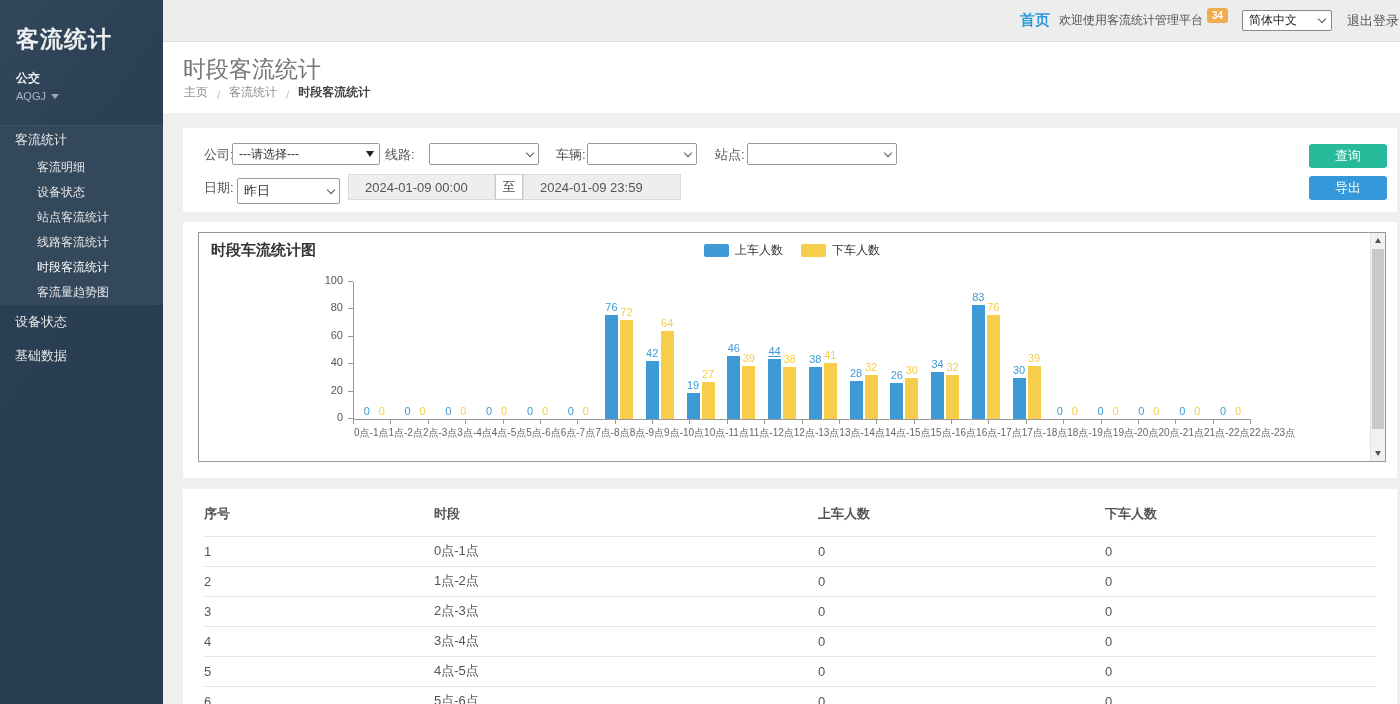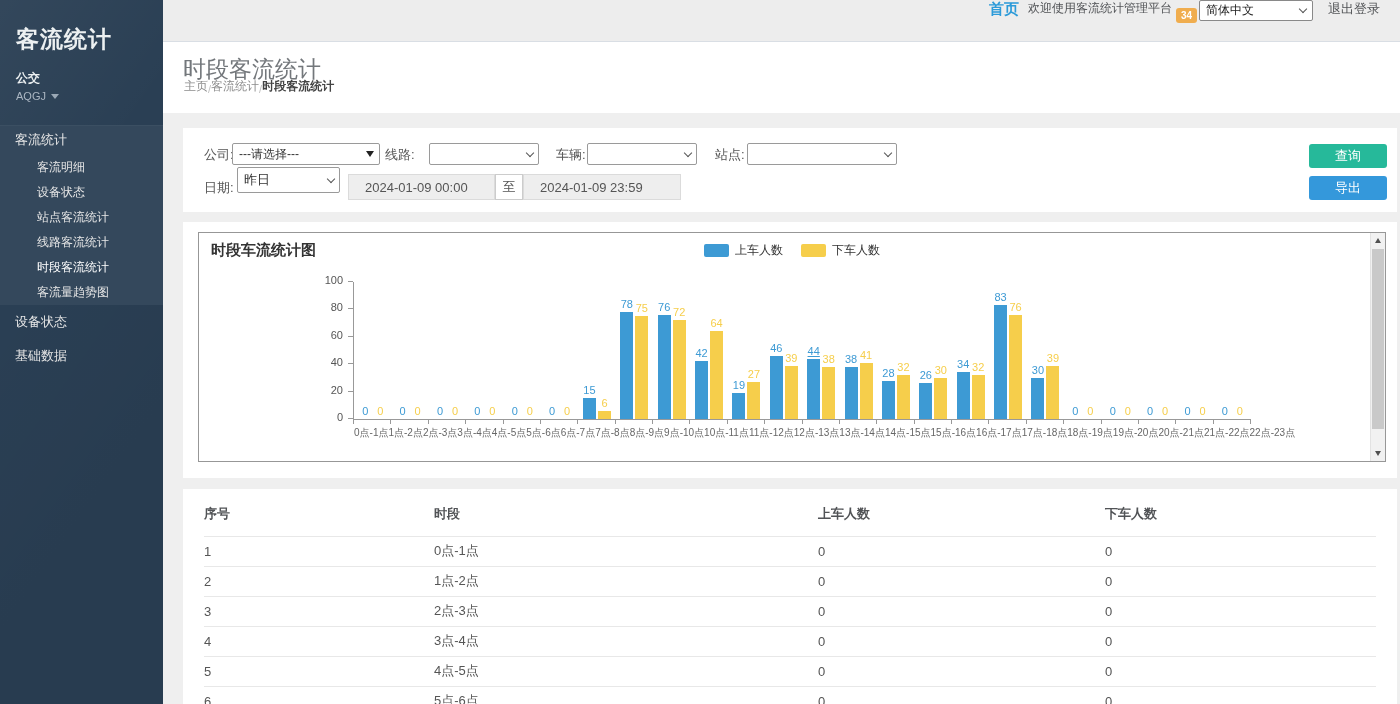--- a/index.html
+++ b/index.html
@@ -23,51 +23,51 @@
   .menu-section { height:30px; display:flex; align-items:center; padding-left:15px;
     font-size:13px; color:#E7E7E7; cursor:pointer; }
   .menu-block:not(.active) .menu-section { height:34px; }
   .menu-child { height:25px; display:flex; align-items:center; padding-left:37px;
     font-size:12px; color:#E7E7E7; cursor:pointer; }
   .menu-child.current { color:#FFFFFF; }
 
   
   .topnav { position:absolute; left:163px; top:0; right:0; height:42px;
     background:#EDEDED; border-bottom:1px solid #D9DEE4;
-    display:flex; align-items:flex-start; justify-content:flex-end; padding-right:20px; }
+    display:flex; align-items:center; justify-content:flex-end; padding-right:1px; }
   .home-link { color:#2D9BD9; font-size:15px; font-weight:bold; cursor:pointer; }
   .welcome { font-size:12px; color:#515356; margin-left:9px; }
   .badge { align-self:flex-start; margin:8px 0 0 4px; background:#F0AD4E; color:#fff;
     font-size:10px; font-weight:bold; padding:2px 5px; border-radius:3px; line-height:1.1; }
-  .lang-select { width:114px; height:21px; margin-left:2px; border:1px solid #898989; border-radius:2px;
+  .lang-select { width:90px; height:21px; margin-left:14px; border:1px solid #898989; border-radius:2px;
     background:#fff; font-size:12px; color:#222; display:flex; align-items:center;
     justify-content:space-between; padding:0 6px; cursor:pointer; }
   .logout { font-size:13px; color:#515356; margin-left:15px; cursor:pointer; white-space:nowrap; }
 
   .chev { width:6px; height:6px; border-right:1.5px solid #555; border-bottom:1.5px solid #555;
     transform:rotate(45deg); margin-top:-3px; flex:0 0 auto; }
 
   
   .title-band { position:absolute; left:163px; top:42px; right:0; height:71px; background:#fff; }
   .page-title { position:absolute; left:20px; top:12px; font-size:23px; color:#73777B; font-weight:400; }
-  .breadcrumb { position:absolute; left:21px; top:36px; font-size:12px; color:#8C8C8C;
-    display:flex; align-items:flex-end; }
+  .breadcrumb { position:absolute; left:21px; top:42px; font-size:12px; color:#8C8C8C;
+    display:flex; align-items:flex-end; gap:9px; }
   .breadcrumb .sep { color:#C0C0C0; font-size:11px; }
   .crumb { cursor:pointer; }
   .crumb.current { color:#444; font-weight:bold; cursor:default; }
 
   
   .filter-panel { position:absolute; left:183px; top:128px; width:1214px; height:84px; background:#fff; }
   .f-label { position:absolute; font-size:13px; color:#555; }
   .sel { position:absolute; height:22px; background:#fff; border:1px solid #9A9A9A; border-radius:2px;
     font-size:12px; color:#333; display:flex; align-items:center; justify-content:space-between;
     padding:0 5px 0 6px; cursor:pointer; }
   .tri-down { width:0; height:0; border-left:4px solid transparent; border-right:4px solid transparent;
     border-top:6px solid #222; flex:0 0 auto; }
-  .date-sel { top:39px; height:26px; font-size:13px; }
+  .date-sel { top:50px; height:26px; font-size:13px; }
   .date-input { position:absolute; top:46px; height:26px; background:#EEEEEE; border:1px solid #DBDBDB;
     font-size:13px; color:#555; display:flex; align-items:center; padding-left:16px; cursor:default; }
   .zhi { position:absolute; top:46px; height:26px; background:#fff; border:1px solid #CCCCCC;
     font-size:13px; color:#555; display:flex; align-items:center; justify-content:center; }
   .btn { position:absolute; left:1126px; width:78px; height:24px; border-radius:3px; color:#fff;
     font-size:13px; display:flex; align-items:center; justify-content:center; cursor:pointer; }
   .btn-query { top:16px; background:#26B99A; }
   .btn-export { top:48px; background:#3498DB; }
 
   
@@ -269,40 +269,20 @@
                 <div class="val" style="color: rgb(61, 154, 212);">0</div>
                 <div class="bar" style="height: 0px; background: rgb(61, 154, 212);"></div>
               </div>
               <div class="slot">
                 <div class="val" style="color: rgb(246, 206, 75);">0</div>
                 <div class="bar" style="height: 0px; background: rgb(246, 206, 75);"></div>
               </div>
             </div>
             <div class="group">
               <div class="slot">
-                <div class="val" style="color: rgb(61, 154, 212);">15</div>
-                <div class="bar" style="height: 21px; background: rgb(61, 154, 212);"></div>
-              </div>
-              <div class="slot">
-                <div class="val" style="color: rgb(246, 206, 75);">6</div>
-                <div class="bar" style="height: 8px; background: rgb(246, 206, 75);"></div>
-              </div>
-            </div>
-            <div class="group">
-              <div class="slot">
-                <div class="val" style="color: rgb(61, 154, 212);">78</div>
-                <div class="bar" style="height: 107px; background: rgb(61, 154, 212);"></div>
-              </div>
-              <div class="slot">
-                <div class="val" style="color: rgb(246, 206, 75);">75</div>
-                <div class="bar" style="height: 103px; background: rgb(246, 206, 75);"></div>
-              </div>
-            </div>
-            <div class="group">
-              <div class="slot">
                 <div class="val" style="color: rgb(61, 154, 212);">76</div>
                 <div class="bar" style="height: 104px; background: rgb(61, 154, 212);"></div>
               </div>
               <div class="slot">
                 <div class="val" style="color: rgb(246, 206, 75);">72</div>
                 <div class="bar" style="height: 99px; background: rgb(246, 206, 75);"></div>
               </div>
             </div>
             <div class="group">
               <div class="slot">

